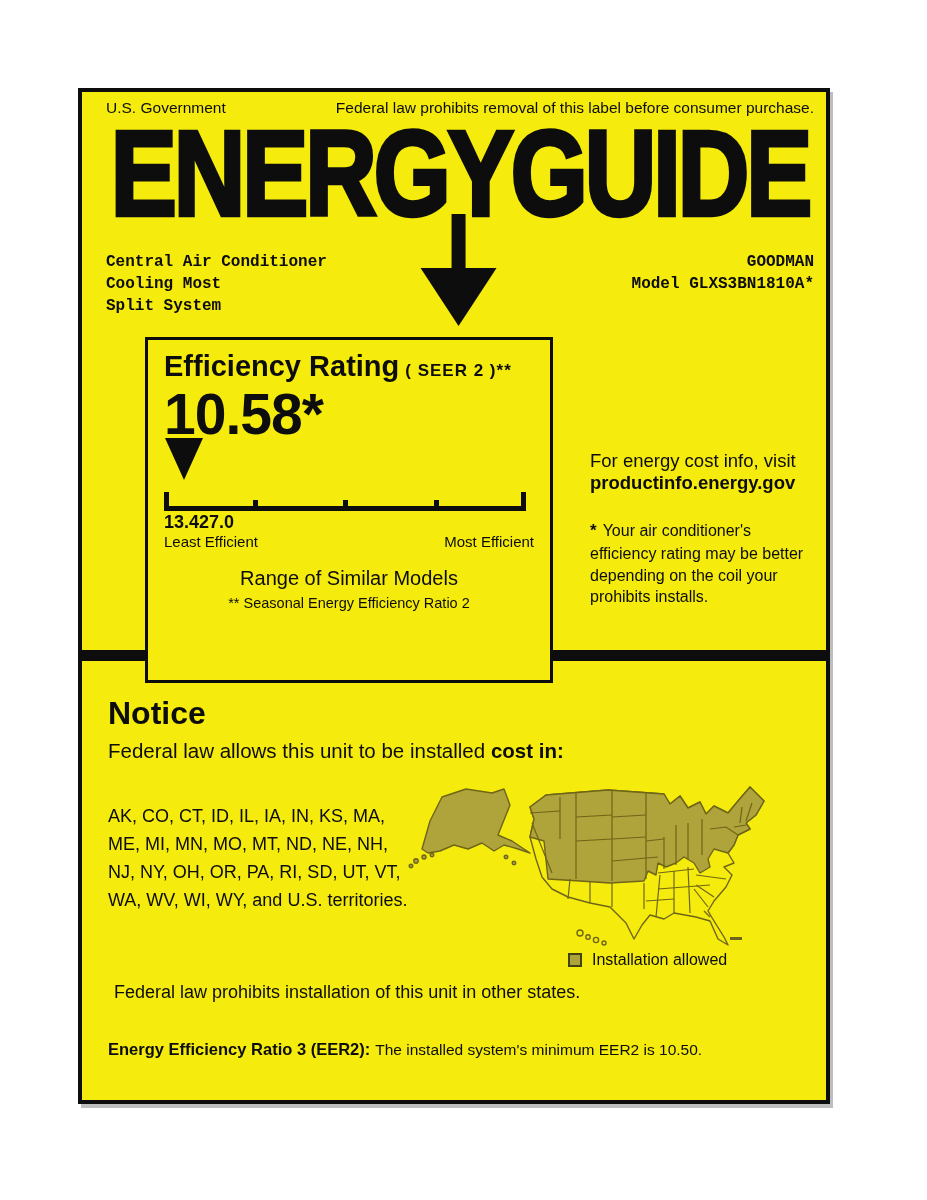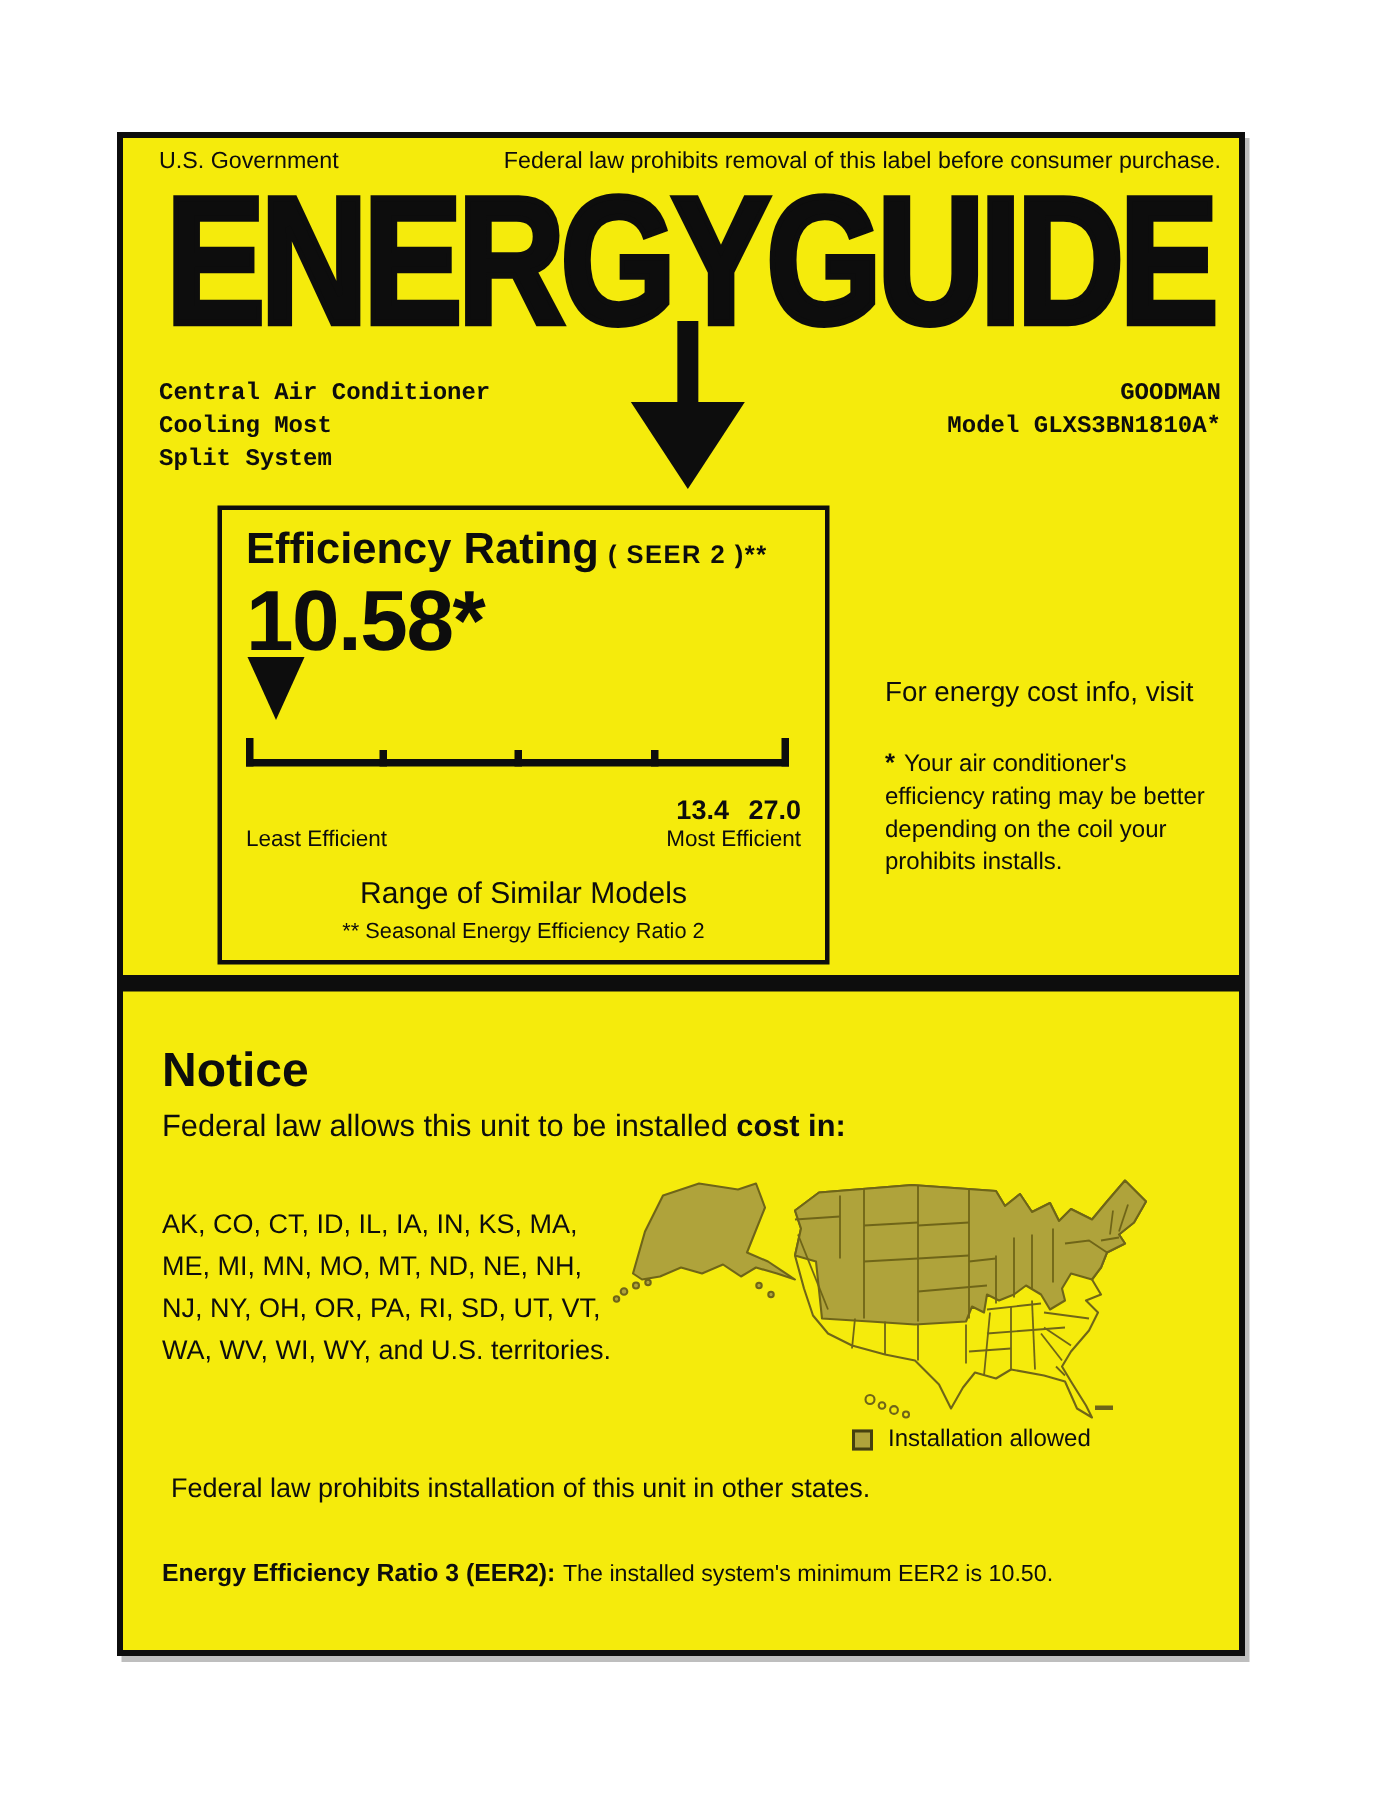--- a/index.html
+++ b/index.html
@@ -19,32 +19,32 @@
     letter-spacing:-3px; white-space:nowrap;
     -webkit-text-stroke:3.5px #0d0d0d;
     transform:scaleY(1.22); transform-origin:50% 12%;
   }
   .down-arrow { position:absolute; left:50%; top:122px; transform:translateX(-44%); width:76px; }
   .arrow-stem { width:14px; height:54px; background:#0d0d0d; margin:0 auto; }
   .arrow-head { width:0; height:0; border-left:38px solid transparent; border-right:38px solid transparent; border-top:58px solid #0d0d0d; }
   .mid-row { display:flex; justify-content:space-between; margin-top:30px; font-weight:bold; font-size:16px; line-height:1.38;font-family:Liberation Mono, monospace; }
   .product-right { text-align:right; }
   .content-row { display:flex; margin-top:20px; }
-  .eff-box { margin-left:39px; width:412px; height:306px; border:3px solid #0d0d0d; padding:10px 16px 0; position:relative; background:#F5EB0C; }
+  .eff-box { margin-left:39px; width:412px; height:346px; border:3px solid #0d0d0d; padding:10px 16px 0; position:relative; background:#F5EB0C; }
   .eff-heading { font-size:29px; font-weight:bold; white-space:nowrap; }
   .eff-seer { font-size:17px; font-weight:bold; margin-left:6px; letter-spacing:1px; }
   .eff-value { font-size:57px; font-weight:bold; line-height:1.0; margin-top:3px; letter-spacing:-1px; }
   .pointer { width:0; height:0; border-left:19px solid transparent; border-right:19px solid transparent; border-top:42px solid #0d0d0d; margin-left:1px; margin-top:-5px; }
   .scale { position:relative; height:19px; margin-top:12px; width:362px; }
   .scale-bar { position:absolute; bottom:0; left:0; right:0; height:5px; background:#0d0d0d; }
   .tick { position:absolute; bottom:0; width:5px; background:#0d0d0d; }
   .tick.end { height:19px; }
   .tick.mid { height:11px; }
   .t0{left:0;} .t25{left:calc(25% - 2px);} .t50{left:calc(50% - 2px);} .t75{left:calc(75% - 2px);} .t100{right:0;}
-  .scale-nums { display:flex; justify-content:flex-end; width:370px; font-size:18px; font-weight:bold; margin-top:20px; line-height:1;gap:13px; }
+  .scale-nums { display:flex; justify-content:flex-start; width:370px; font-size:18px; font-weight:bold; margin-top:2px; line-height:1; }
   .scale-sub { display:flex; justify-content:space-between; width:370px; font-size:15px; margin-top:3px; line-height:1.1; }
   .range-caption { text-align:center; font-size:20px; margin-top:16px; }
   .range-footnote { text-align:center; font-size:14.5px; margin-top:5px; }
   .cost-col { margin-left:37px; padding-top:113px; width:256px; }
   .cost-line1 { font-size:18.5px; }
   .cost-line2 { font-size:18.5px; font-weight:bold; }
   .cost-note { margin-top:26px; font-size:16px; line-height:1.35; }
   .note-star { font-weight:bold; font-size:17px; padding-right:6px; }
   
   .divider { height:11px; background:#0d0d0d; flex:0 0 auto; }
@@ -125,20 +125,21 @@
         <div class="scale-sub">
           <span>Least Efficient</span>
           <span>Most Efficient</span>
         </div>
         <div class="range-caption">Range of Similar Models</div>
         <div class="range-footnote">** Seasonal Energy Efficiency Ratio 2</div>
       </div>
 
       <div class="cost-col">
         <div class="cost-line1">For energy cost info, visit</div>
+        <div class="cost-line2">productinfo.energy.gov</div>
         <div class="cost-note">
           <span class="note-star">*</span><span>Your air conditioner's efficiency rating may be better depending on the coil your prohibits installs.</span>
         </div>
       </div>
 
     </div>
   </div>
 
   <div class="divider"></div>
 

